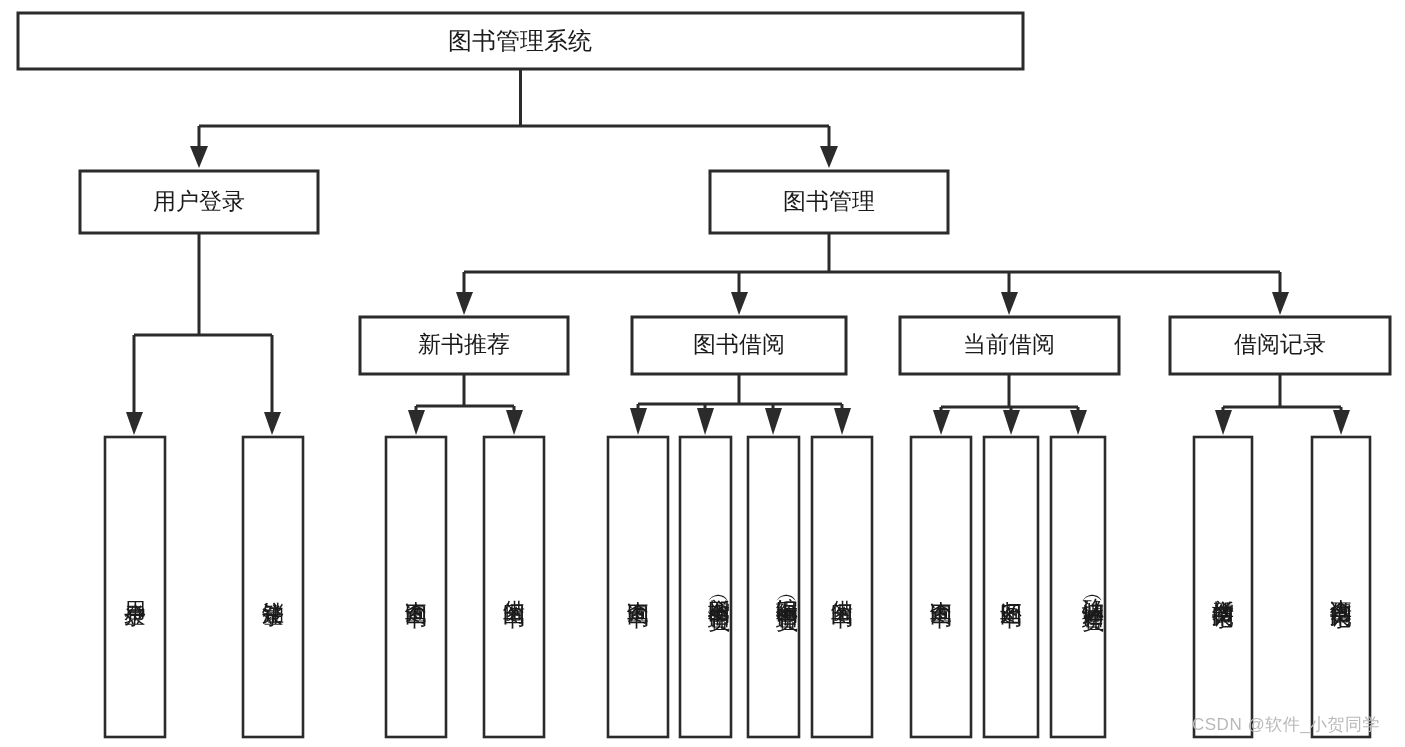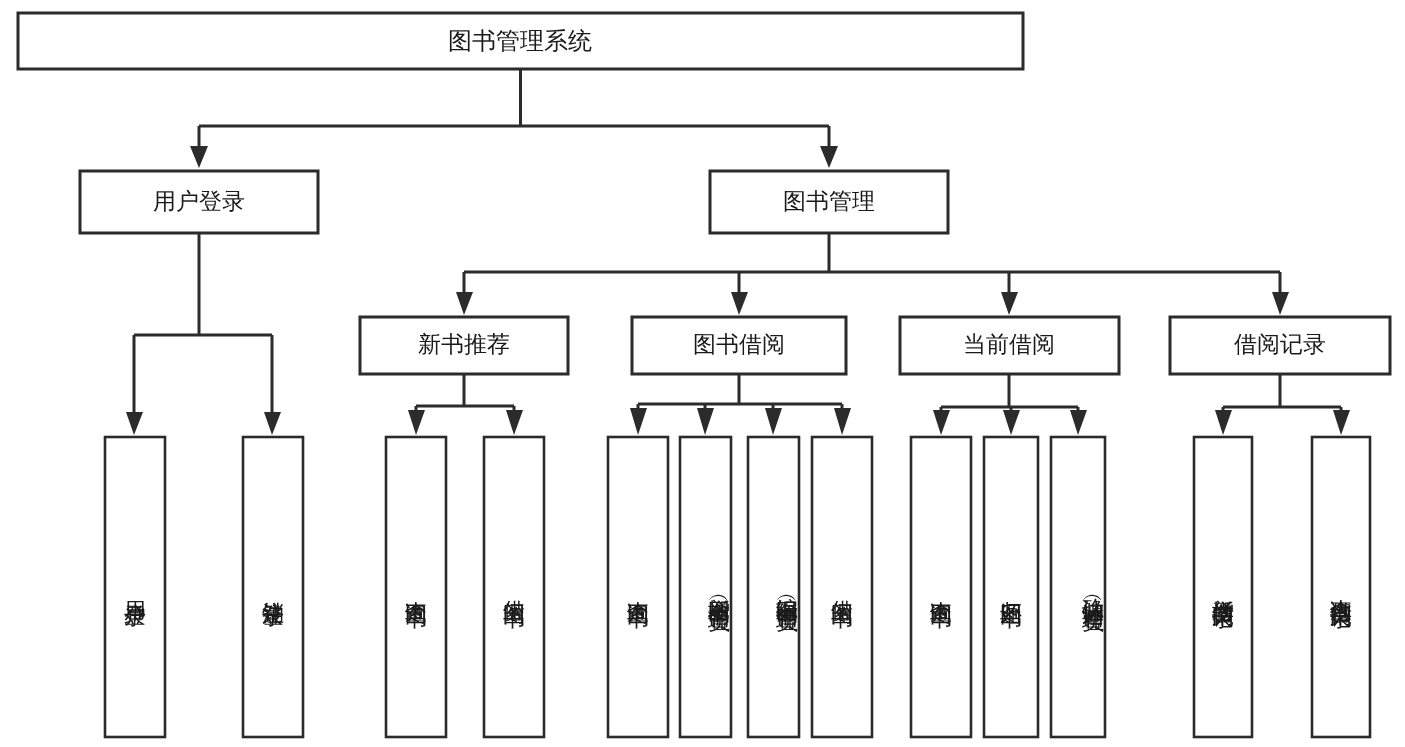--- a/index.html
+++ b/index.html
@@ -238,14 +238,15 @@
   <div class="vlabel centered" style="left:911px; top:437px; width:60px; height:300px;">查询图书</div>
 
   <div class="vlabel centered" style="left:984px; top:437px; width:54px; height:300px;">归还图书</div>
 
   <div class="vlabel" style="left:1051px; top:444px; width:54px; height:290px;">确认归还（管理员）</div>
 
   <div class="vlabel centered" style="left:1194px; top:437px; width:58px; height:300px;">新增借阅记录</div>
 
   <div class="vlabel centered" style="left:1312px; top:437px; width:58px; height:300px;">查询借阅记录</div>
 
+  <div class="watermark" style="left:1192px; top:713px;">CSDN @软件_小贺同学</div>
 
 </div>
 
 </body></html>

